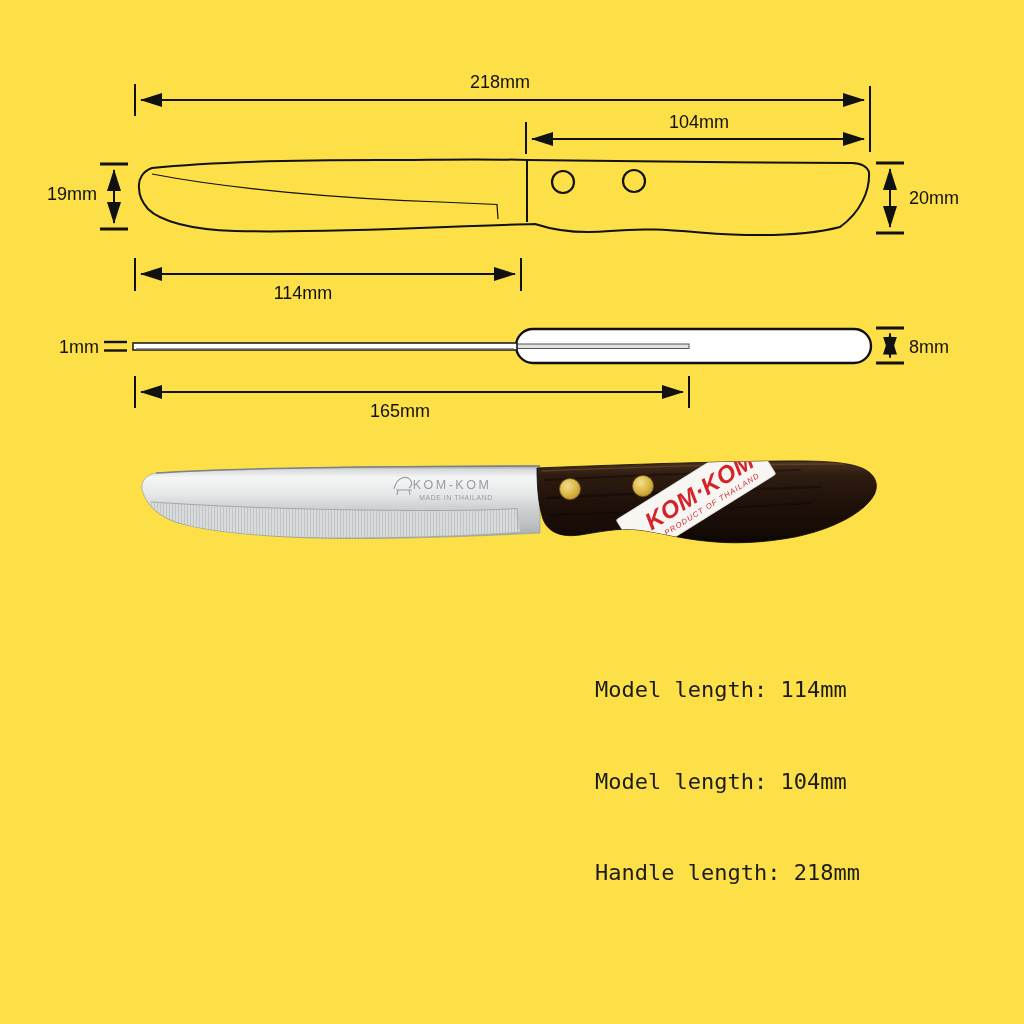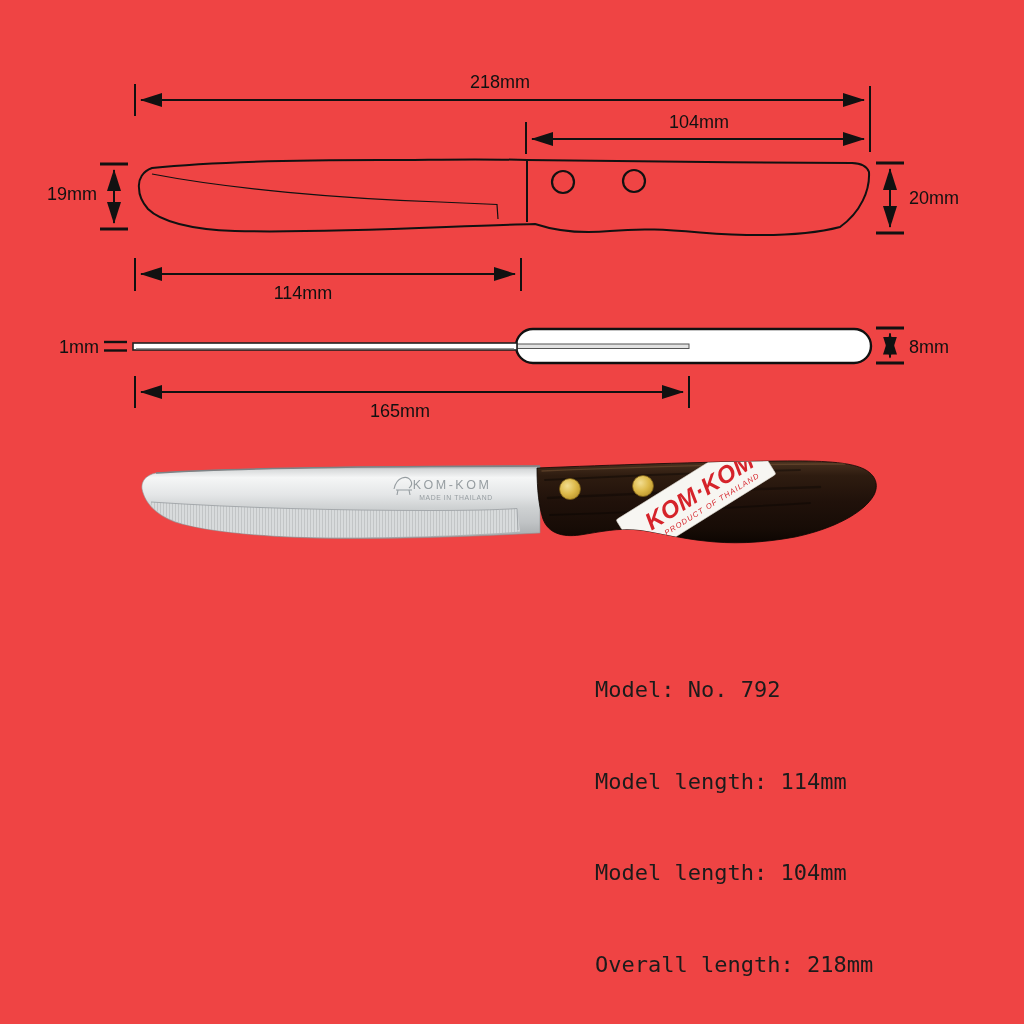--- a/index.html
+++ b/index.html
@@ -1,16 +1,16 @@
 <!DOCTYPE html>
 <html><head>
 <meta charset="utf-8">
 <style>
   html,body{margin:0;padding:0;background:#fff;}
-  .canvas{position:relative;width:1024px;height:1024px;background:#ef4444;overflow:hidden;
+  .canvas{position:relative;width:1024px;height:1024px;background:#fde047;overflow:hidden;
           font-family:"Liberation Sans",sans-serif;}
   .diagram-svg{position:absolute;left:0;top:0;}
   .specs{position:absolute;left:595px;top:614px;color:#1b1b1b;
          font-family:"DejaVu Sans Mono",monospace;font-size:22px;line-height:30.5px;
          letter-spacing:0px;white-space:pre;}
   .dim-label{font-family:"Liberation Sans",sans-serif;font-size:18px;fill:#111;}
   .etch{fill:#969da1;font-family:"Liberation Sans",sans-serif;}
 </style>
 </head>
 <body>
@@ -208,24 +208,23 @@
         <polygon points="-80,23 -80,-9 -41,23" fill="#2b3f8e"></polygon>
         <path d="M-71,14 q3,-9 10,-6 q6,2 4,8 q-2,5 -8,3 q-5,-1 -6,-5 z" fill="#c1272d"></path>
         <text x="6" y="5" text-anchor="middle" font-size="24" font-weight="bold" font-style="italic" fill="#d5232a" font-family="Liberation Sans, sans-serif" letter-spacing="0.5">KOM·KOM</text>
         <text x="10" y="17" text-anchor="middle" font-size="7.6" font-style="italic" fill="#d5232a" font-family="Liberation Sans, sans-serif" letter-spacing="1.1">PRODUCT OF THAILAND</text>
       </g>
     </g>
   </g>
 </svg>
 
 <div class="specs">
-  <div>Model: No. 792</div>
   <div>Model length: 114mm</div>
   <div>Model length: 104mm</div>
-  <div>Overall length: 218mm</div>
+  <div>Handle length: 218mm</div>
   
   
   
   
   
 </div>
 
 </div>
 
 </body></html>

